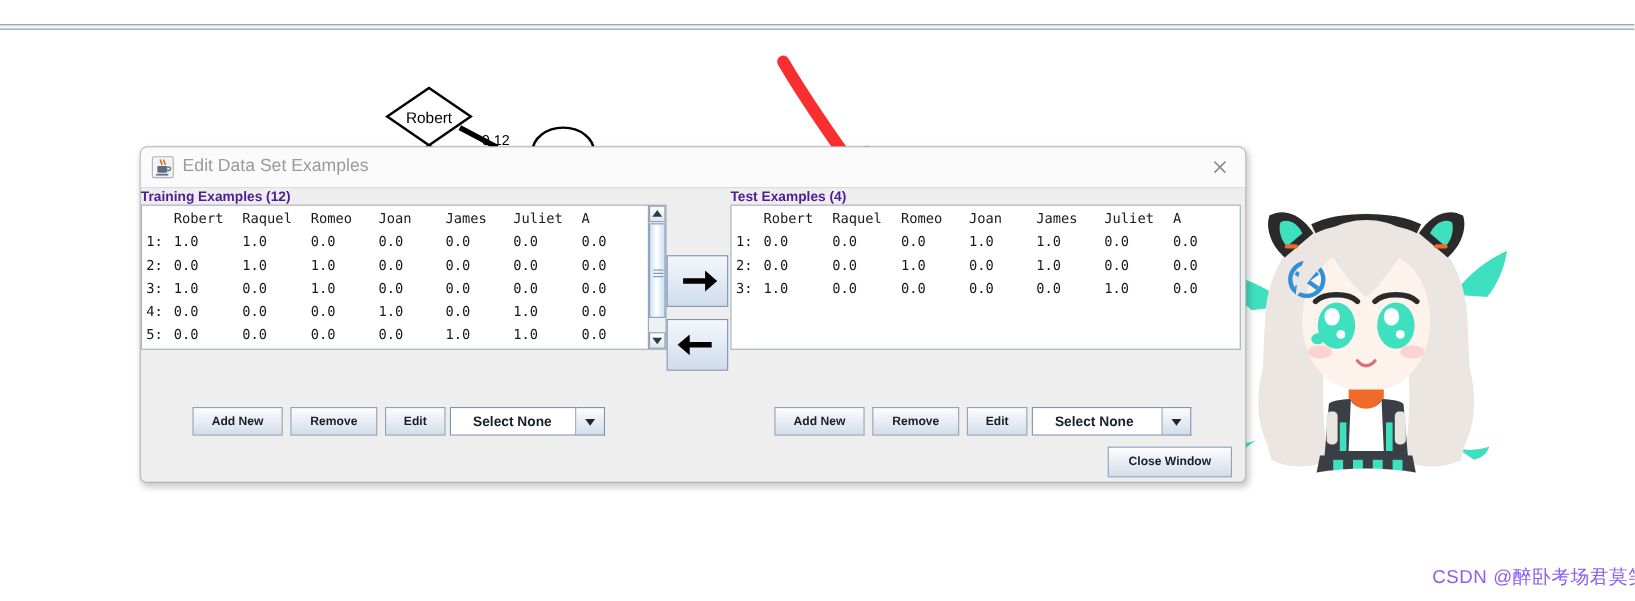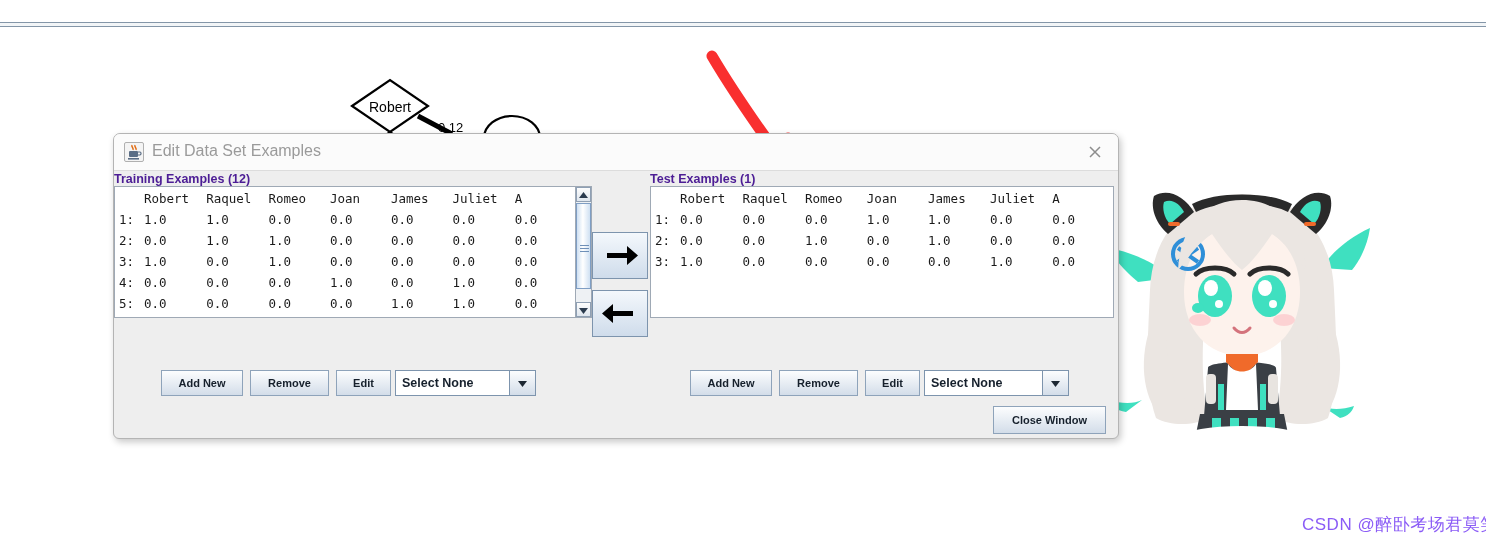--- a/index.html
+++ b/index.html
@@ -30,21 +30,21 @@
   
   .watermark {
     position: absolute; left: 1258px; top: 513px;
     font-size: 17px; color: #8b5cf6; letter-spacing: .5px;
     white-space: nowrap;
     margin-left: 44px;
   }
 
   
   .dialog {
-    position: absolute; left: 113px; top: 133px;
+    position: absolute; left: 127px; top: 133px;
     width: 1006px; height: 306px;
     background: #eeeeee;
     border: 1px solid #b4b4b4;
     border-radius: 7px 7px 6px 6px;
     box-shadow: 2px 3px 7px rgba(0,0,0,.22);
     box-sizing: border-box;
   }
   .titlebar {
     position: relative; height: 36px;
     background: #fbfbfb;
@@ -116,21 +116,21 @@
     border: 1px solid #8ea3ba; box-sizing: border-box;
     font-size: 11px; font-weight: bold; color: #16202c;
     display: flex; align-items: center; justify-content: center;
     cursor: pointer; white-space: nowrap;
   }
   
   .combo { position: absolute; height: 26px; cursor: pointer; }
   .combo-field {
     position: absolute; left: 0; top: 0; right: 26px; height: 26px;
     background: #fff; border: 1px solid #7d94ad; box-sizing: border-box;
-    display: flex; align-items: center; padding-left: 6px;
+    display: flex; align-items: center; padding-left: 20px;
     font-size: 12.5px; font-weight: bold; color: #16202c; white-space: nowrap;
   }
   .combo-arrow {
     position: absolute; right: 0; top: 0; width: 26px; height: 26px;
     background: linear-gradient(#fcfdfe,#d3dde9);
     border: 1px solid #7d94ad; border-left: none; box-sizing: border-box;
     display: flex; align-items: center; justify-content: center;
   }
 </style>
 </head>
@@ -369,21 +369,21 @@
       <svg width="54" height="45" viewBox="0 0 54 45">
         <path d="M14 20 h20 v-7 l11 9.5 -11 9.5 v-7 h-20 z" fill="#000"></path>
       </svg>
     </div>
     <div class="xferbtn" style="left:478px; top:156px;">
       <svg width="54" height="45" viewBox="0 0 54 45">
         <path d="M40 20 h-20 v-7 l-11 9.5 11 9.5 v-7 h20 z" fill="#000"></path>
       </svg>
     </div>
 
-    <div class="panel-label" style="left:536px; top:38px;">Test Examples (1)</div>
+    <div class="panel-label" style="left:536px; top:38px;">Test Examples (4)</div>
 
     <div class="table-box" style="left:536px; top:52px; width:464px; height:132px;">
       <table class="tbl">
         <tbody id="test-tbody">
             <tr class="hdr">
               <td class="c-idx"></td>
               <td class="c-col">Robert</td>
               <td class="c-col">Raquel</td>
               <td class="c-col">Romeo</td>
               <td class="c-col">Joan</td>

